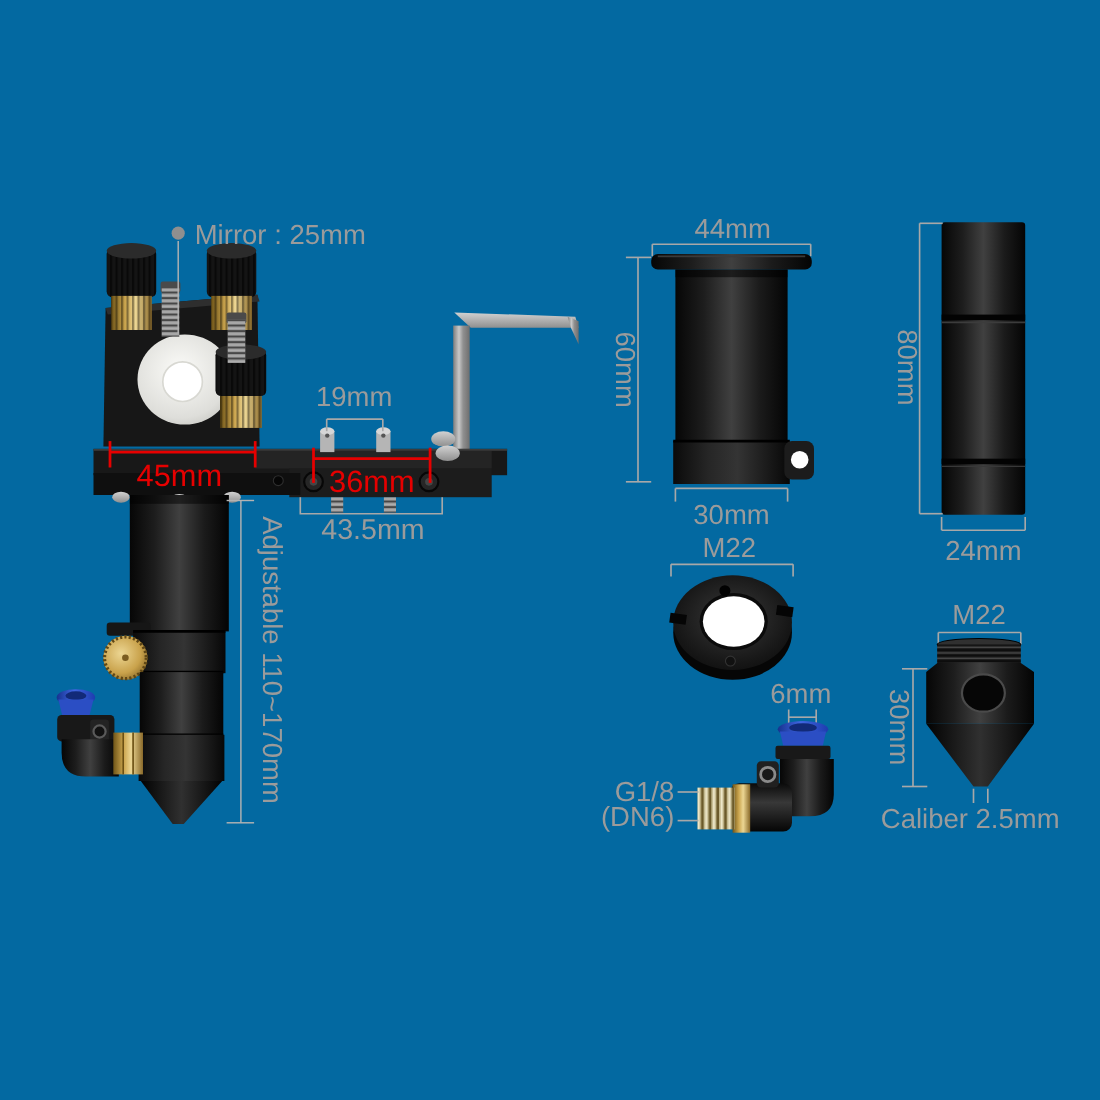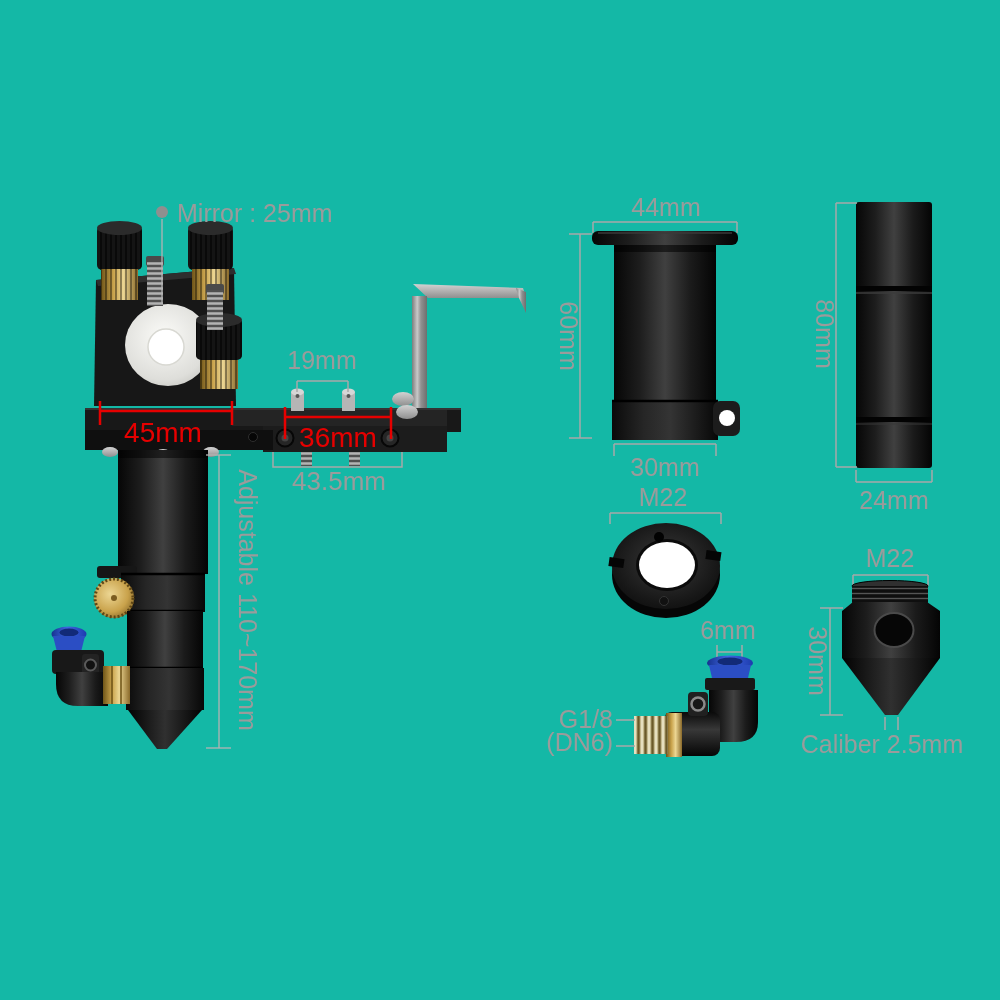--- a/index.html
+++ b/index.html
@@ -1,16 +1,16 @@
 <!DOCTYPE html>
 <html><head>
 <meta charset="utf-8">
 <style>
   html,body{margin:0;padding:0;background:#ffffff;}
-  .canvas{position:relative;width:1000px;height:1000px;background:#14b8a6;overflow:hidden;}
+  .canvas{position:relative;width:1000px;height:1000px;background:#0369a1;overflow:hidden;}
   svg{position:absolute;left:0;top:0;}
   svg text{font-family:"Liberation Sans","DejaVu Sans",sans-serif;fill:#9b9b9b;}
   .t25{font-size:25px;}
   .t26{font-size:26px;}
   .red{fill:#e60000;font-size:28px;}
   .dim{stroke:#a8a8a8;stroke-width:1.5;fill:none;}
   .dimthin{stroke:#b3b3b3;stroke-width:1.3;fill:none;}
   .reddim{stroke:#e60000;stroke-width:2.5;fill:none;}
 </style>
 </head>

